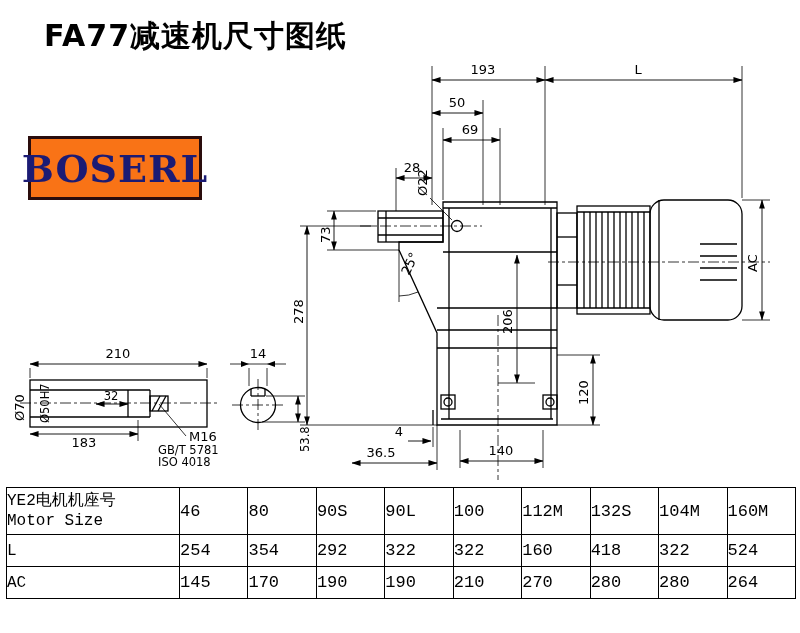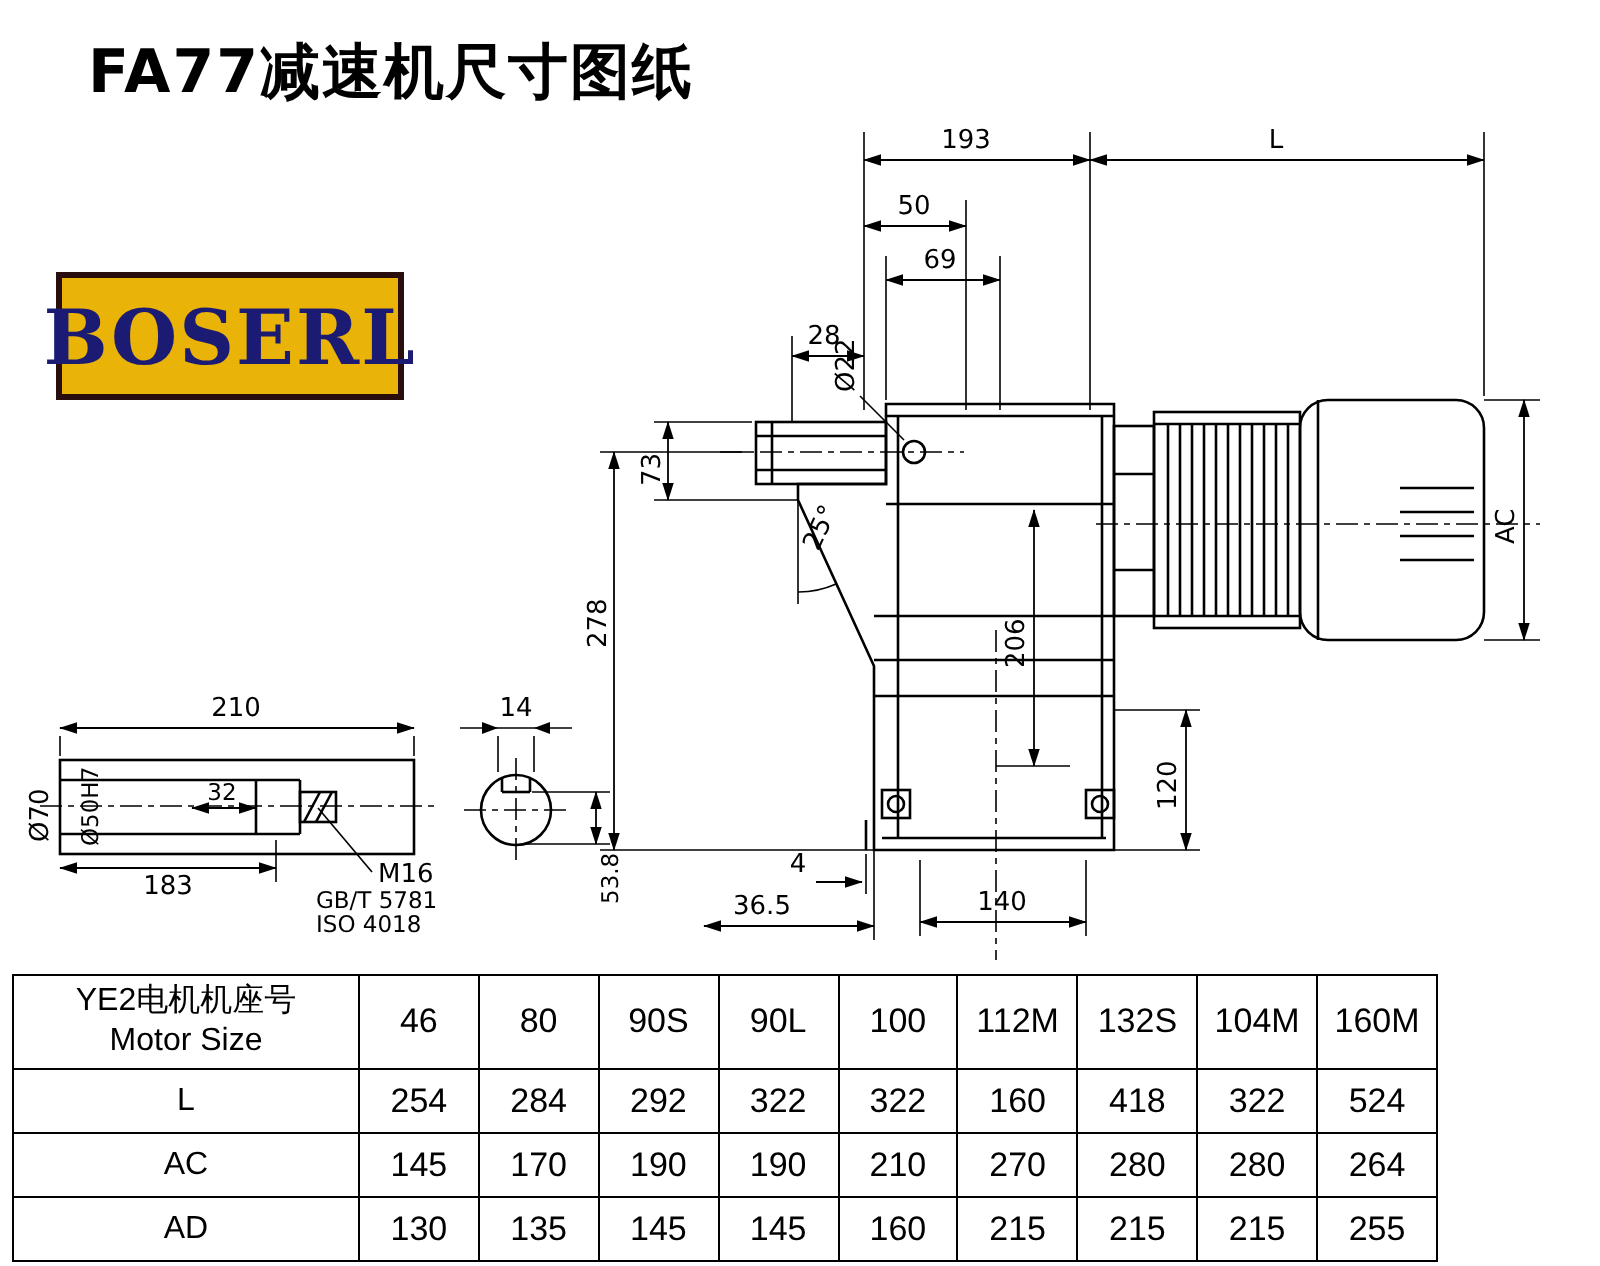--- a/index.html
+++ b/index.html
@@ -2,36 +2,36 @@
 <html><head>
 <meta charset="utf-8">
 <style>
   html,body{margin:0;padding:0;background:#fff;}
   #page{position:relative;width:800px;height:633px;background:#fff;overflow:hidden;
         font-family:"DejaVu Sans",sans-serif;color:#000;padding-left:44px;}
   #title{position:absolute;left:44px;top:16px;font-size:30px;font-weight:bold;
          letter-spacing:1px;font-family:"DejaVu Sans",sans-serif;}
   #logo{position:absolute;left:28px;top:136px;width:168px;height:58px;
         border:3px solid #2a0d0d;display:flex;align-items:center;justify-content:center;
-        background:#eab308;}
+        background:#f97316;}
   #logo span{font-family:"DejaVu Serif",serif;font-size:38px;color:#1b1b74;
         font-weight:600;letter-spacing:1px;}
   #drawing{position:absolute;left:0;top:0;width:800px;height:486px;}
   svg text{font-family:"DejaVu Sans",sans-serif;font-size:13px;fill:#000;}
   svg text.sm{font-size:11.5px;}
   svg text.mid{text-anchor:middle;}
   .ln{stroke:#000;stroke-width:1.3;fill:none;}
   .thin{stroke:#000;stroke-width:0.8;fill:none;}
   .cl{stroke:#000;stroke-width:0.8;fill:none;stroke-dasharray:11 3 3 3;}
   .dim{stroke:#000;stroke-width:0.9;fill:none;marker-start:url(#arr);marker-end:url(#arr);}
   .dime{stroke:#000;stroke-width:0.9;fill:none;marker-end:url(#arr);}
   .arrf{fill:#000;stroke:none;}
-  #size-table{position:absolute;left:6px;top:487px;width:713px;border-collapse:collapse;
-        table-layout:fixed;font-family:Liberation Sans, sans-serif;
-        font-size:17px;text-align:center;}
+  #size-table{position:absolute;left:6px;top:487px;width:790px;border-collapse:collapse;
+        table-layout:fixed;font-family:Liberation Mono, monospace;
+        font-size:17px;}
   #size-table td{border:1px solid #000;padding:0;vertical-align:middle;}
   #size-table tr.hdr td{height:46px;}
   #size-table tr.datarow td{height:31px;}
   #size-table td.first{width:172px;font-size:16px;line-height:1.25;}
 </style>
 </head>
 <body>
 
 <div id="page">
 
@@ -280,49 +280,37 @@
       <td>90L</td>
       <td>100</td>
       <td>112M</td>
       <td>132S</td>
       <td>104M</td>
       <td>160M</td>
     </tr>
     <tr class="datarow">
       <td class="first">L</td>
       <td>254</td>
-      <td>284</td>
+      <td>354</td>
       <td>292</td>
       <td>322</td>
       <td>322</td>
       <td>160</td>
       <td>418</td>
       <td>322</td>
       <td>524</td>
     </tr>
     <tr class="datarow">
       <td class="first">AC</td>
       <td>145</td>
       <td>170</td>
       <td>190</td>
       <td>190</td>
       <td>210</td>
       <td>270</td>
       <td>280</td>
       <td>280</td>
       <td>264</td>
     </tr>
-    <tr class="datarow">
-      <td class="first">AD</td>
-      <td>130</td>
-      <td>135</td>
-      <td>145</td>
-      <td>145</td>
-      <td>160</td>
-      <td>215</td>
-      <td>215</td>
-      <td>215</td>
-      <td>255</td>
-    </tr>
   </tbody>
     </table>
 
 </div>
 
 </body></html>

